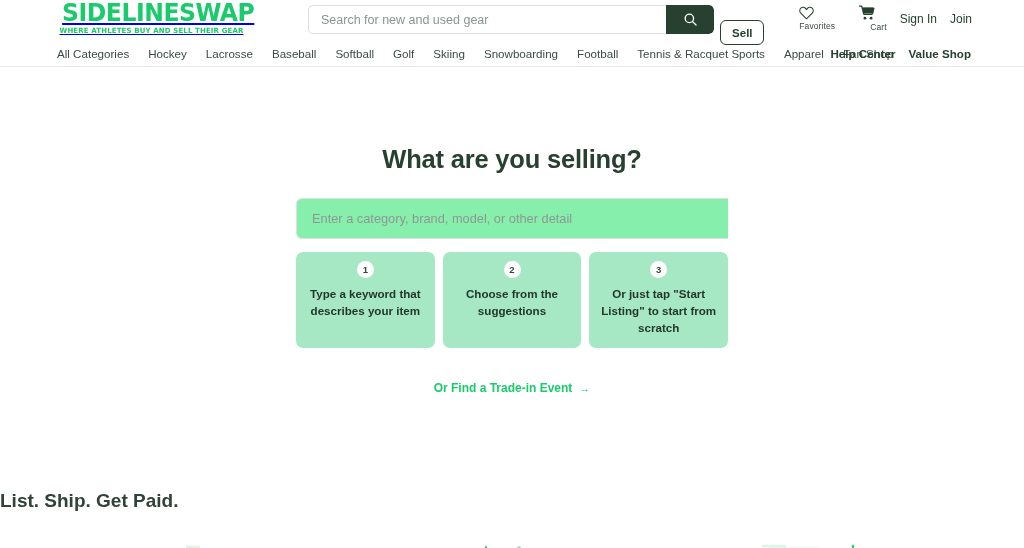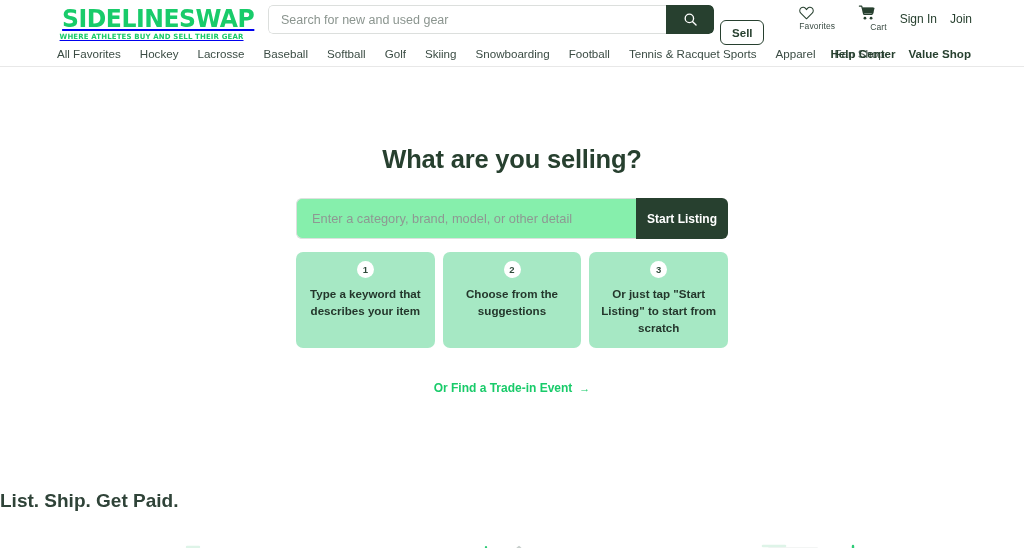--- a/index.html
+++ b/index.html
@@ -17,21 +17,21 @@
     position: relative;
     width: 1024px;
     height: 67px;
     background: #ffffff;
     border-bottom: 1px solid #e8e8e8;
   }
 
   .logo-block {
     position: absolute;
     left: 57px;
-    top: 6px;
+    top: 0;
     width: 170px;
     text-align: center;
     line-height: 1;
   }
   .logo-word {
     font-family: "DejaVu Sans", sans-serif;
     font-weight: 700;
     font-size: 25px;
     letter-spacing: -0.5px;
     color: #19cb6a;
@@ -69,20 +69,21 @@
     height: 29px;
     border: 1px solid #dcdfdd;
     border-right: none;
     border-radius: 5px 0 0 5px;
     padding: 8px 12px;
     font-family: "Liberation Sans", sans-serif;
     font-size: 12.5px;
     color: #3a4b43;
     background: #fff;
     outline: none;
+    margin-left: 40px;
   }
   .search-input::placeholder { color: #8b958f; }
   .search-btn {
     width: 48px;
     height: 29px;
     background: #27402f;
     border: none;
     border-radius: 0 5px 5px 0;
     display: flex;
     align-items: center;
@@ -331,21 +332,21 @@
         <circle cx="17.6" cy="18.2" r="1.9" fill="#27402f"></circle>
       </svg>
       <span class="icon-cap">Cart</span>
     </a>
 
     <a class="text-link" href="#">Sign In</a>
     <a class="text-link" href="#">Join</a>
   </div>
 
   <nav class="nav-cats">
-    <a href="#">All Favorites</a>
+    <a href="#">All Categories</a>
     <a href="#">Hockey</a>
     <a href="#">Lacrosse</a>
     <a href="#">Baseball</a>
     <a href="#">Softball</a>
     <a href="#">Golf</a>
     <a href="#">Skiing</a>
     <a href="#">Snowboarding</a>
     <a href="#">Football</a>
     <a href="#">Tennis &amp; Racquet Sports</a>
     <a href="#">Apparel</a>
@@ -357,21 +358,20 @@
     <a href="#">Value Shop</a>
   </nav>
 </div>
 
 <div class="main">
 
   <h1 class="hero-title">What are you selling?</h1>
 
   <div class="listing-form">
     <input class="listing-input" type="text" placeholder="Enter a category, brand, model, or other detail" style="">
-    <button class="start-btn">Start Listing</button>
   </div>
 
   <div class="steps">
     <div class="step-card">
       <div class="step-badge">1</div>
       <div class="step-text">Type a keyword that describes your item</div>
     </div>
     <div class="step-card">
       <div class="step-badge">2</div>
       <div class="step-text">Choose from the suggestions</div>

